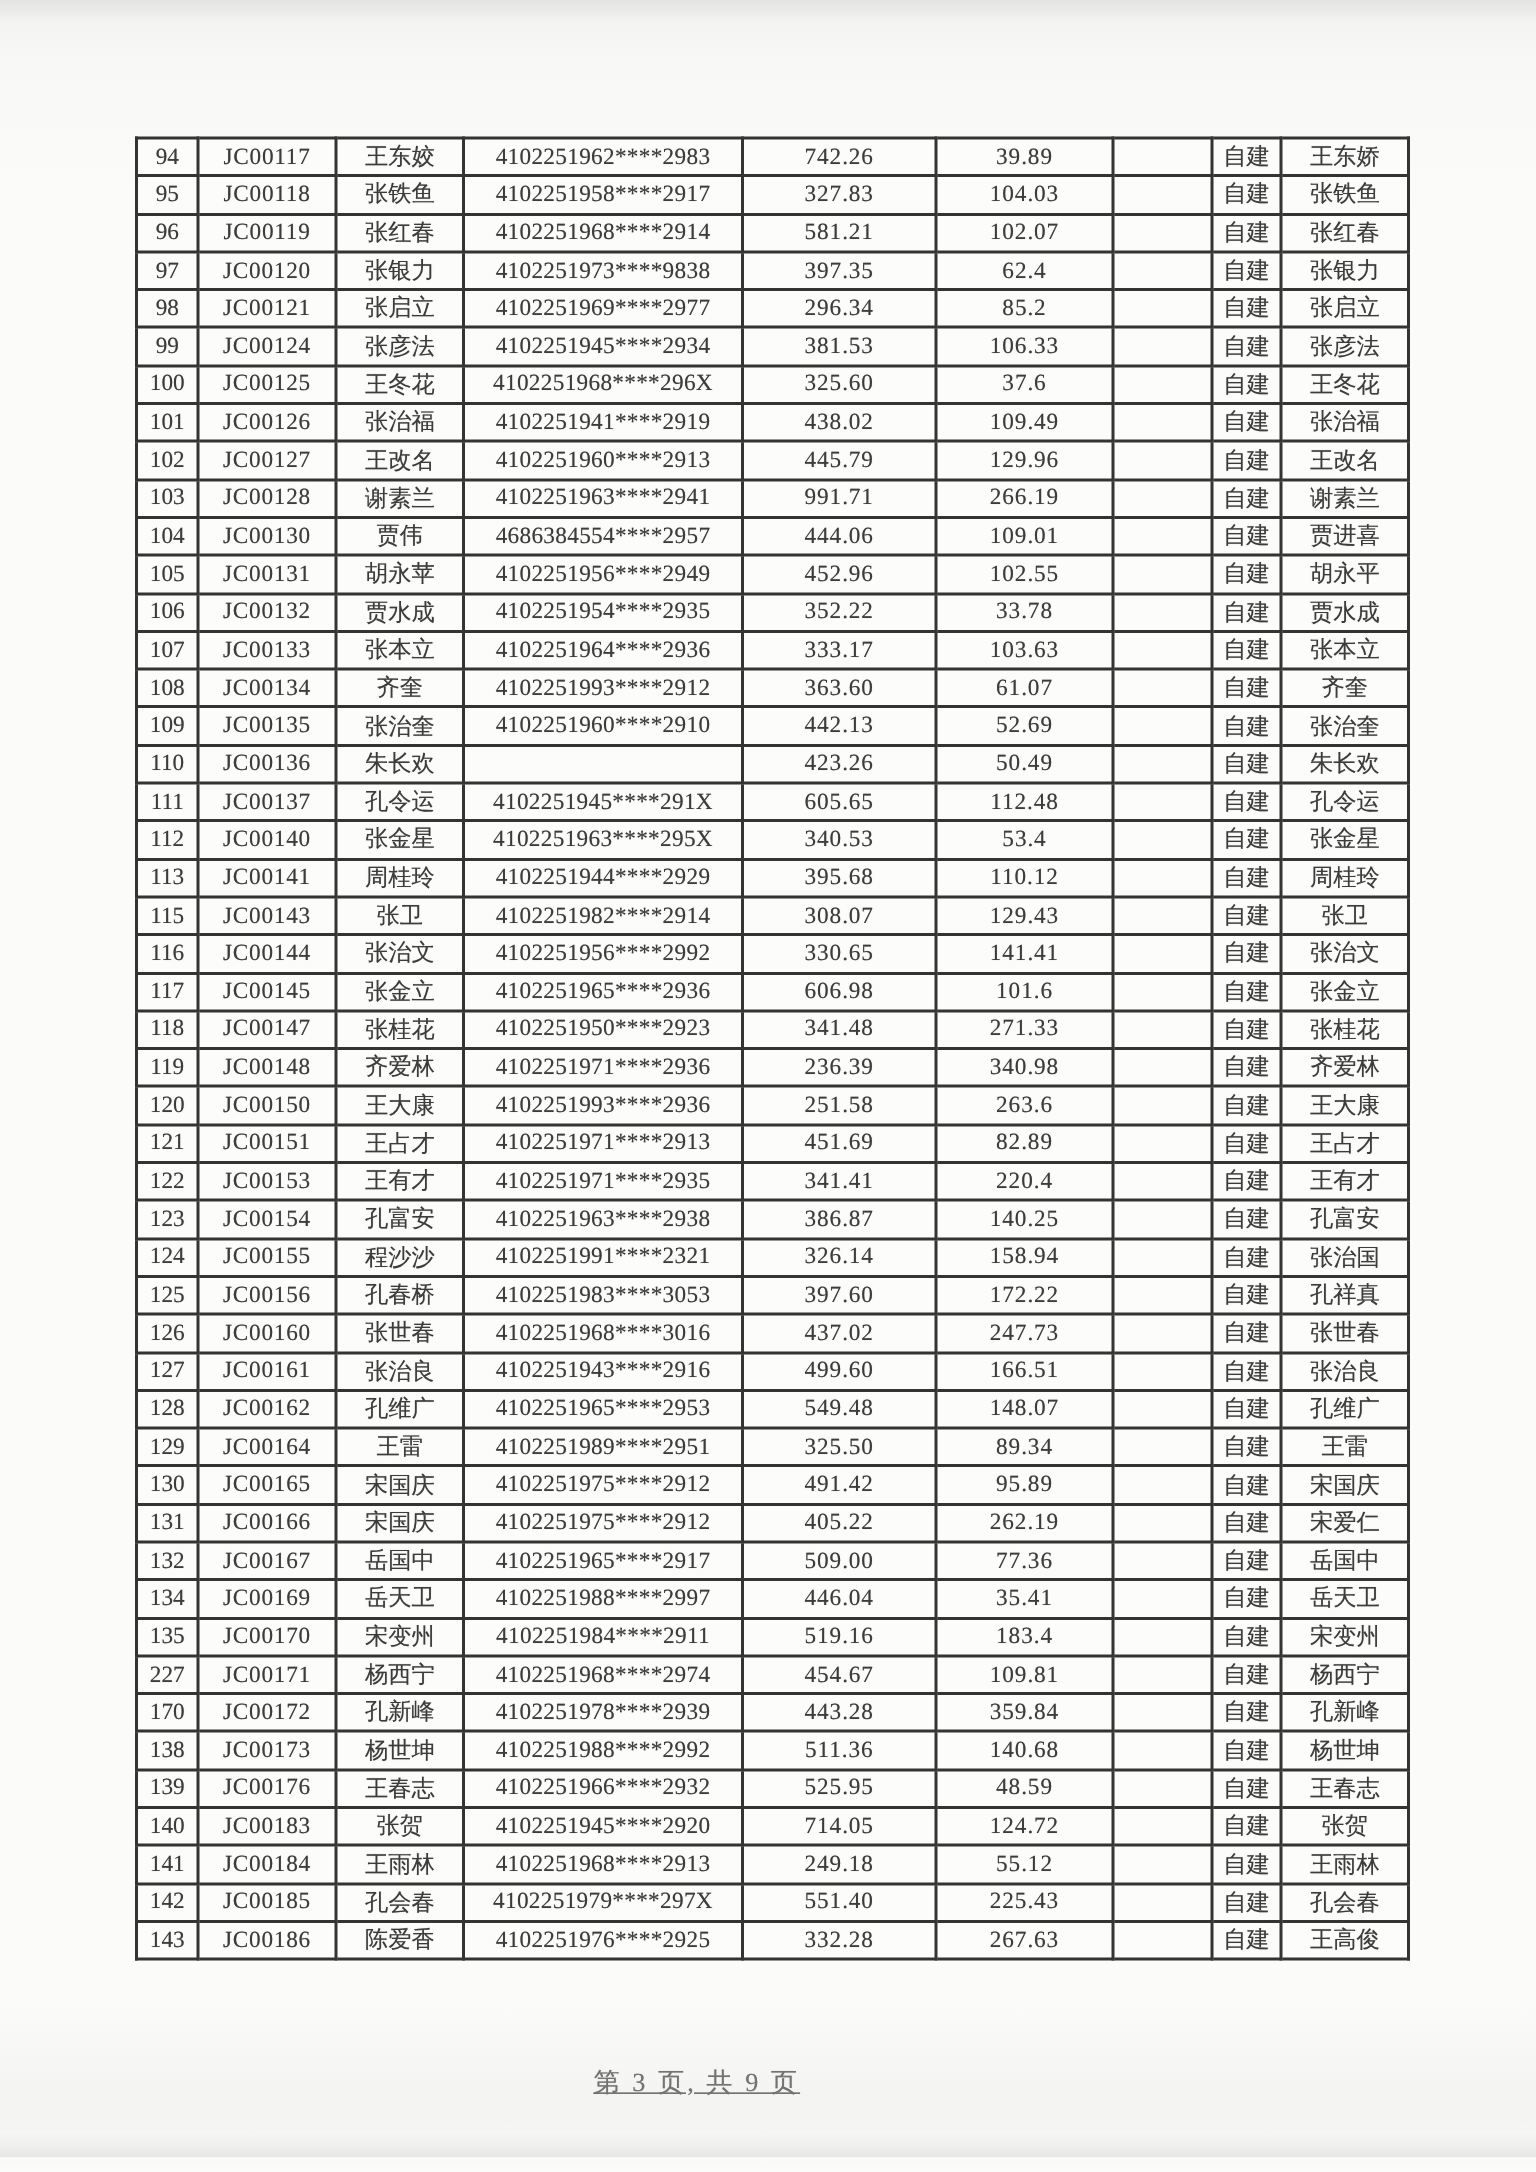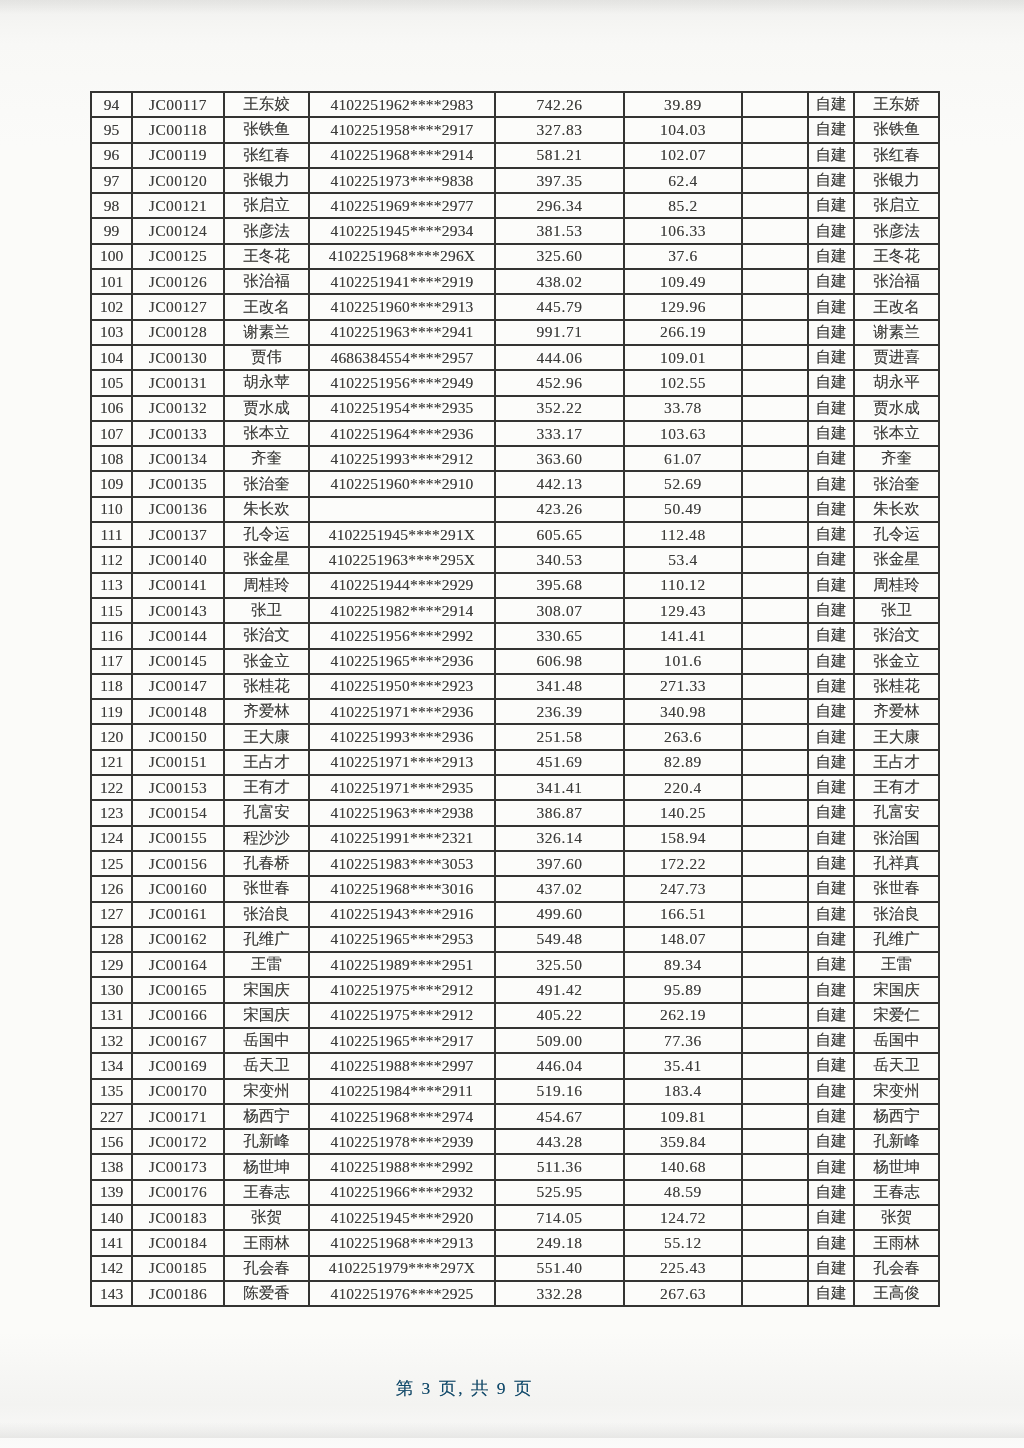--- a/index.html
+++ b/index.html
@@ -56,23 +56,24 @@
   td.c0 { font-size: 15px; }
   td.c1 { letter-spacing: 0.5px; }
   td.c3 { font-size: 15.5px; letter-spacing: 0.2px; }
   td.c4, td.c5 { font-size: 15.5px; letter-spacing: 0.6px; }
   .footer {
     position: absolute;
     left: 0; top: 1376px;
     width: 929px;
     text-align: center;
     font-size: 17.5px;
-    color: #0c4a6e;
+    color: #737373;
     letter-spacing: 2px;
     text-shadow: 0 0 0.5px rgba(80,80,80,0.5);
+    text-decoration: underline;
   }
 </style>
 </head>
 <body>
 
 <div class="page">
   <div class="scan-band-top"></div>
 
   <table class="records">
     <colgroup>
@@ -532,21 +533,21 @@
           <td class="c1">JC00171</td>
           <td class="c2">杨西宁</td>
           <td class="c3">4102251968****2974</td>
           <td class="c4">454.67</td>
           <td class="c5">109.81</td>
           <td class="c6"></td>
           <td class="c7">自建</td>
           <td class="c8">杨西宁</td>
         </tr>
         <tr>
-          <td class="c0">156</td>
+          <td class="c0">170</td>
           <td class="c1">JC00172</td>
           <td class="c2">孔新峰</td>
           <td class="c3">4102251978****2939</td>
           <td class="c4">443.28</td>
           <td class="c5">359.84</td>
           <td class="c6"></td>
           <td class="c7">自建</td>
           <td class="c8">孔新峰</td>
         </tr>
         <tr>

